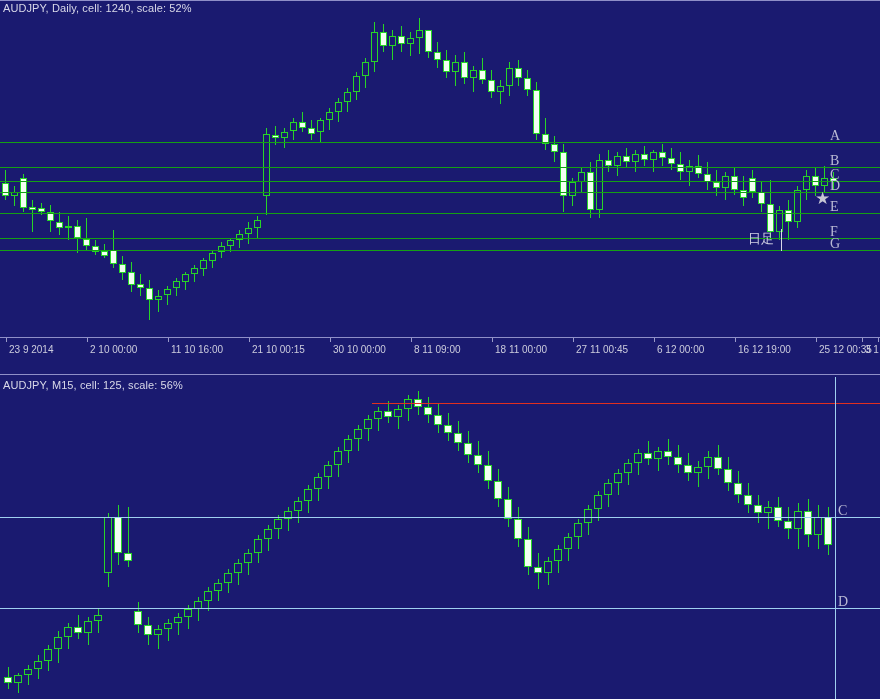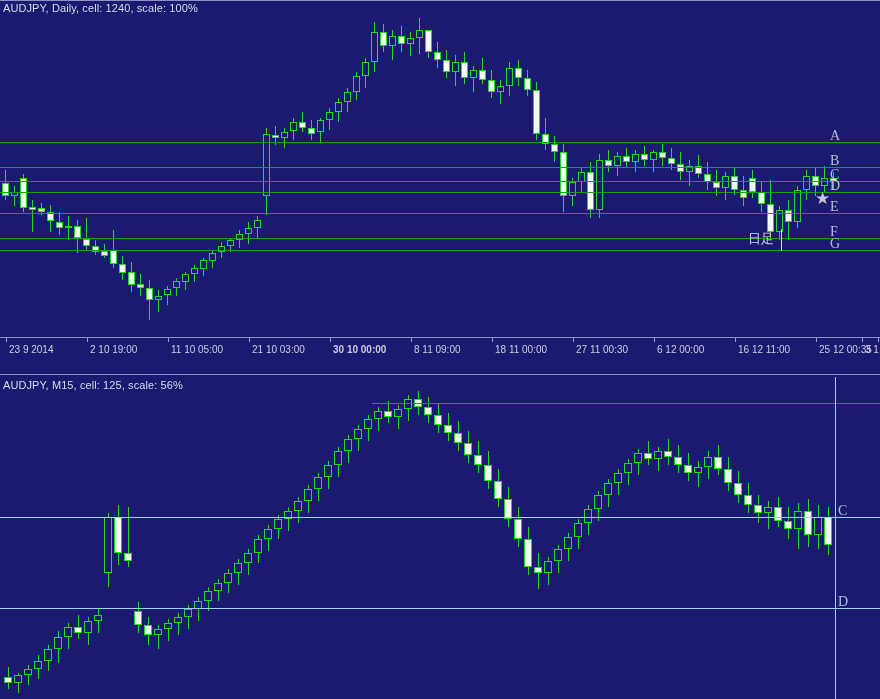--- a/index.html
+++ b/index.html
@@ -146,21 +146,21 @@
     color: #ccccdd;
     white-space: nowrap;
   }
 </style>
 </head>
 <body>
 
 <div id="app">
 
   <div class="panel" id="daily-panel">
-    <div class="panel-title">AUDJPY, Daily, cell: 1240, scale: 100%</div>
+    <div class="panel-title">AUDJPY, Daily, cell: 1240, scale: 52%</div>
     <div id="daily-lines">
         <div class="pline green" style="top: 142px; width: 880px; left: 0px;"></div>
         <div class="pline green" style="top: 167px; width: 880px; left: 0px;"></div>
         <div class="pline green" style="top: 181px; width: 880px; left: 0px;"></div>
         <div class="pline green" style="top: 192px; width: 880px; left: 0px;"></div>
         <div class="pline green" style="top: 213px; width: 880px; left: 0px;"></div>
         <div class="pline green" style="top: 238px; width: 880px; left: 0px;"></div>
         <div class="pline green" style="top: 250px; width: 880px; left: 0px;"></div>
       </div>
     <div id="daily-candles">
@@ -554,37 +554,37 @@
   </div>
 
   <div class="hsep" style="top:0px;"></div>
 
   <div id="axis-strip">
     <div class="axis-line"></div>
     <div id="axis-ticks">
         <div class="tick" style="left: 6px;"></div>
         <div class="tick-label" style="left: 9px;">23 9 2014</div>
         <div class="tick" style="left: 87px;"></div>
-        <div class="tick-label" style="left: 90px;">2 10 19:00</div>
+        <div class="tick-label" style="left: 90px;">2 10 00:00</div>
         <div class="tick" style="left: 168px;"></div>
-        <div class="tick-label" style="left: 171px;">11 10 05:00</div>
+        <div class="tick-label" style="left: 171px;">11 10 16:00</div>
         <div class="tick" style="left: 249px;"></div>
-        <div class="tick-label" style="left: 252px;">21 10 03:00</div>
+        <div class="tick-label" style="left: 252px;">21 10 00:15</div>
         <div class="tick" style="left: 330px;"></div>
-        <div class="tick-label" style="left: 333px; font-weight: bold;">30 10 00:00</div>
+        <div class="tick-label" style="left: 333px;">30 10 00:00</div>
         <div class="tick" style="left: 411px;"></div>
         <div class="tick-label" style="left: 414px;">8 11 09:00</div>
         <div class="tick" style="left: 492px;"></div>
         <div class="tick-label" style="left: 495px;">18 11 00:00</div>
         <div class="tick" style="left: 573px;"></div>
-        <div class="tick-label" style="left: 576px;">27 11 00:30</div>
+        <div class="tick-label" style="left: 576px;">27 11 00:45</div>
         <div class="tick" style="left: 654px;"></div>
         <div class="tick-label" style="left: 657px;">6 12 00:00</div>
         <div class="tick" style="left: 735px;"></div>
-        <div class="tick-label" style="left: 738px;">16 12 11:00</div>
+        <div class="tick-label" style="left: 738px;">16 12 19:00</div>
         <div class="tick" style="left: 816px;"></div>
         <div class="tick-label" style="left: 819px;">25 12 00:35</div>
         <div class="tick" style="left: 862px;"></div>
         <div class="tick-label" style="left: 865px;">3 1 00:00</div>
         <div class="tick" style="left: 878px;"></div>
       </div>
   </div>
 
   <div class="hsep" style="top:374px;"></div>
 

